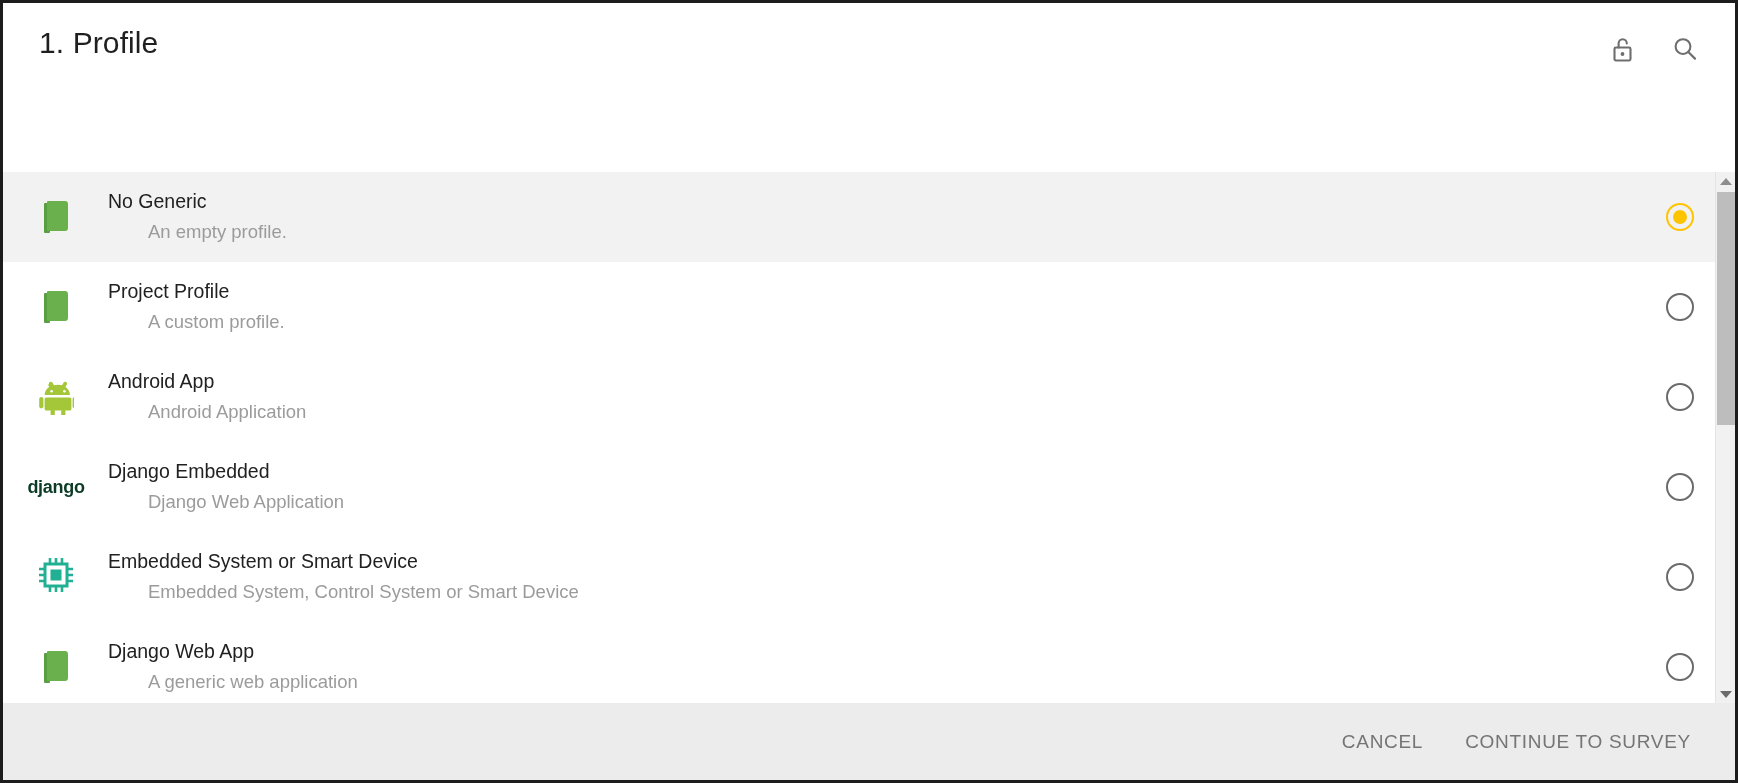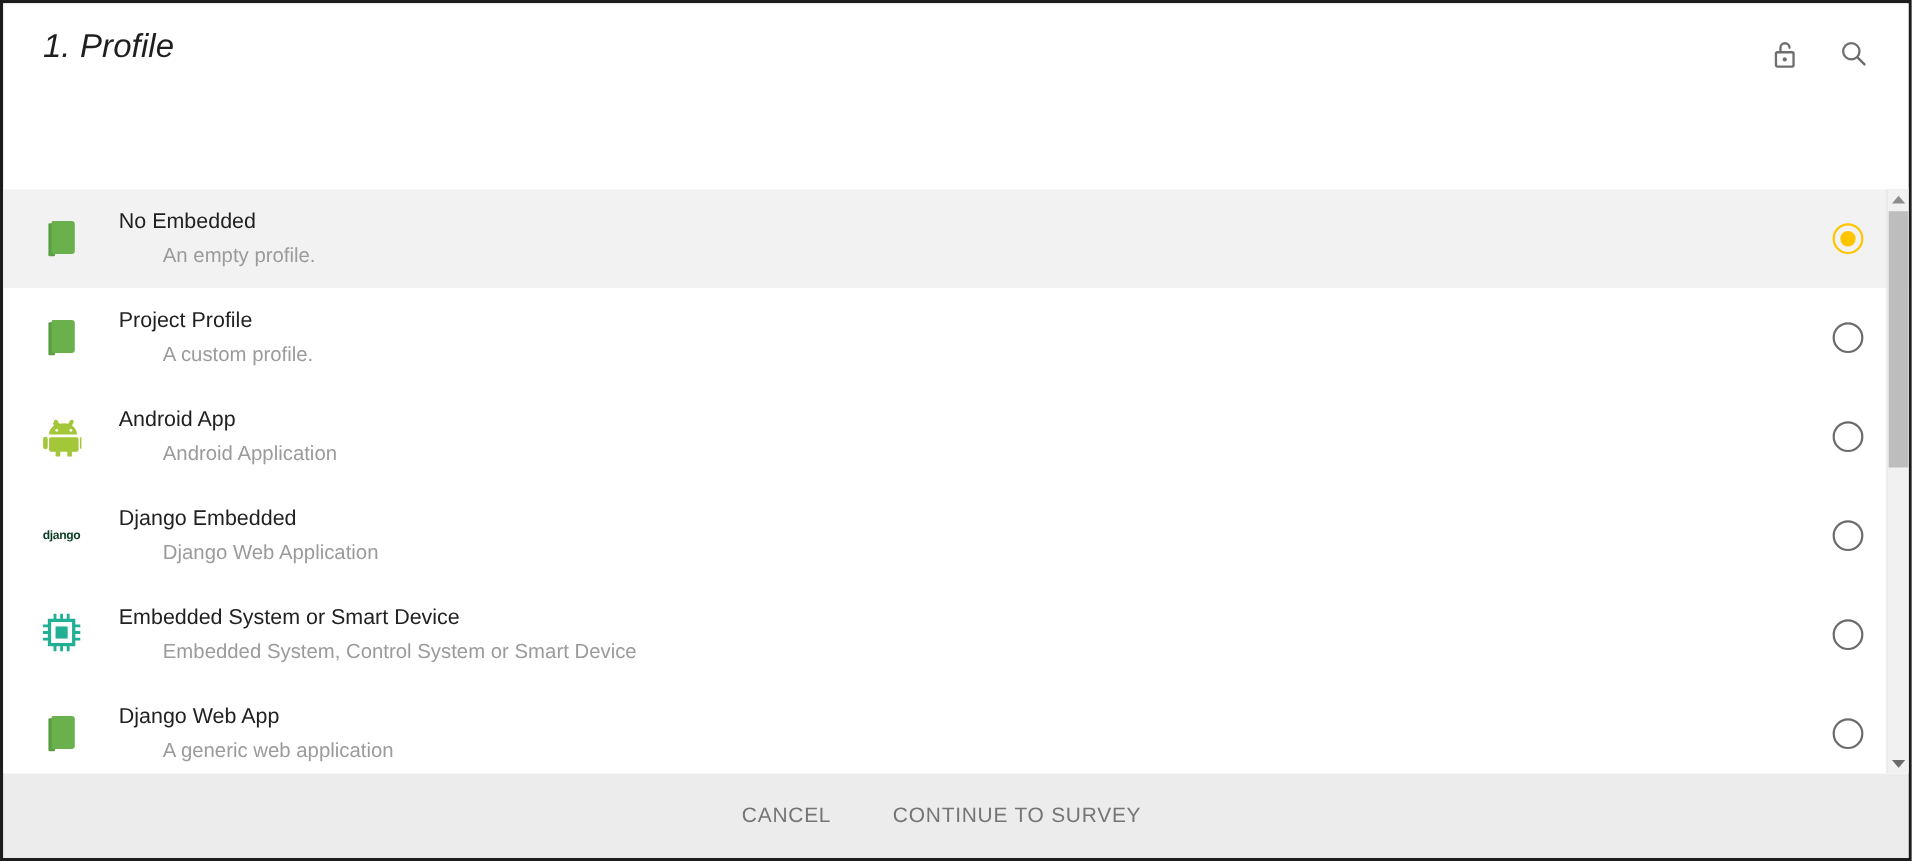--- a/index.html
+++ b/index.html
@@ -22,21 +22,20 @@
     flex-direction: column;
   }
 
   
   .dialog-header {
     position: relative;
     flex: 0 0 auto;
     padding: 22px 36px 20px 36px;
     background: #ffffff;
     height: 168px;
-    font-style: italic;
   }
 
   .page-title {
     font-size: 30px;
     font-weight: 400;
     color: #1f1f1f;
     letter-spacing: 0.1px;
     line-height: 1.2;
     margin-bottom: 14px;
   }
@@ -173,21 +172,21 @@
   .book-icon .spine {
     position: absolute;
     left: 0; top: 2px;
     width: 6px; height: 30px;
     background: #5a9e42;
     border-radius: 1px;
   }
 
   .django-logo {
     font-family: "Liberation Sans", sans-serif;
-    font-size: 11px;
+    font-size: 18px;
     font-weight: 700;
     color: #0c3c26;
     letter-spacing: -0.3px;
   }
 
   
   .scrollbar {
     position: absolute;
     top: 0; right: 0;
     width: 20px;
@@ -229,22 +228,22 @@
     cursor: grab;
   }
 
   
   .dialog-footer {
     flex: 0 0 auto;
     height: 77px;
     background: #ececec;
     display: flex;
     align-items: center;
-    justify-content: center;
-    gap: 20px;
+    justify-content: flex-end;
+    gap: 6px;
     padding-right: 26px;
   }
 
   .text-btn {
     background: transparent;
     border: none;
     color: #757575;
     font-size: 19px;
     font-family: "Liberation Sans", sans-serif;
     letter-spacing: 0.7px;
@@ -286,21 +285,21 @@
     <div class="profile-list">
 
       <div class="profile-row selected">
         <div class="row-icon">
           <div class="book-icon">
             <div class="spine"></div>
               <div class="cover"></div>
           </div>
         </div>
         <div class="row-text">
-          <div class="row-title">No Embedded</div>
+          <div class="row-title">No Generic</div>
           <div class="row-subtitle">An empty profile.</div>
         </div>
         <div class="row-radio">
           <div class="radio checked"></div>
         </div>
       </div>
 
       <div class="profile-row">
         <div class="row-icon">
           <div class="book-icon">

